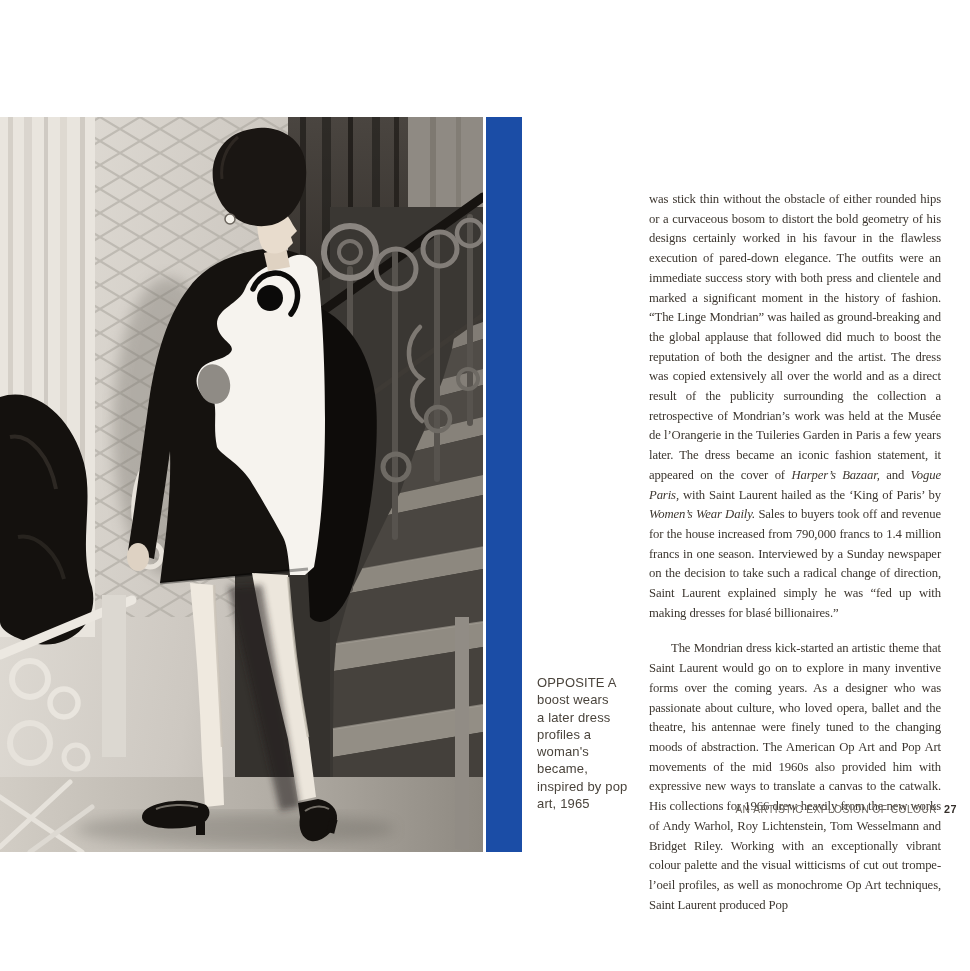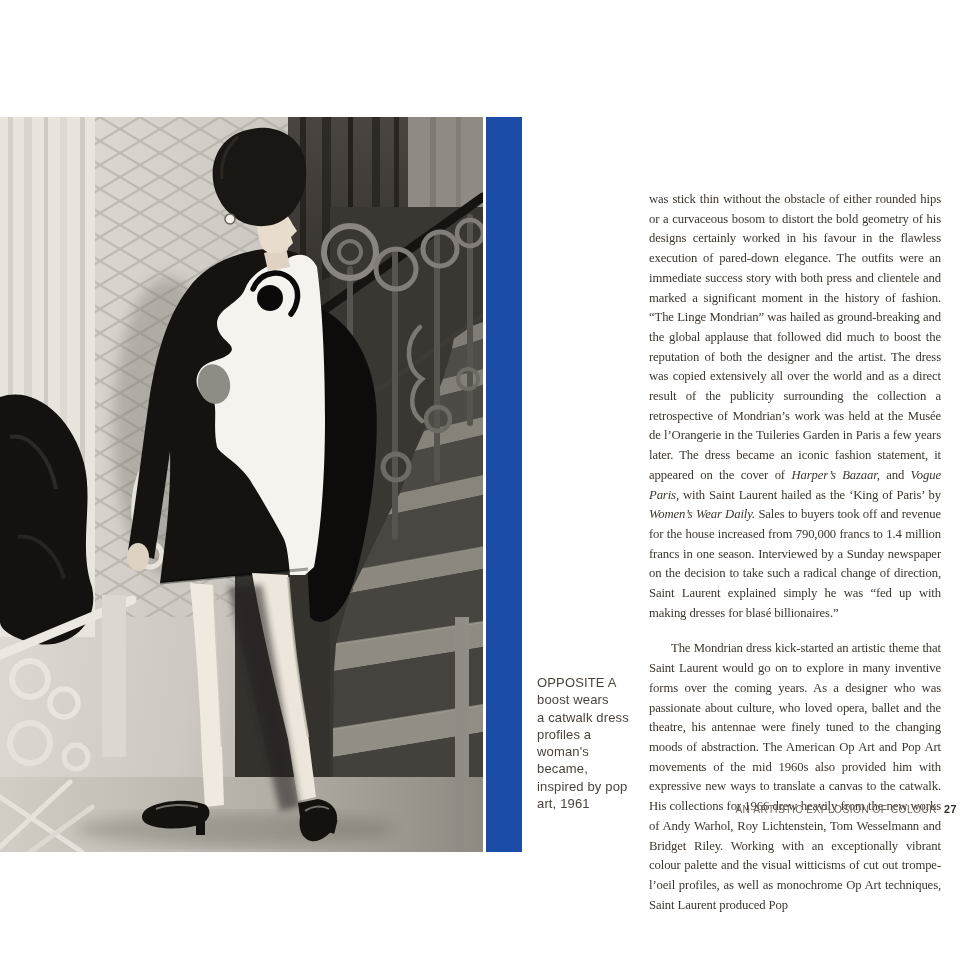--- a/index.html
+++ b/index.html
@@ -206,25 +206,25 @@
       <path d="M305,694 C312,689 322,688 329,692" stroke="#8d8880" stroke-width="2" fill="none" opacity=".8"></path>
     </g>
   </svg>
 </div>
 
 <div class="stripe" style="background: rgb(27, 77, 166);"></div>
 
 <div class="caption">
     <div>OPPOSITE A</div>
     <div>boost wears</div>
-    <div>a catwalk dress</div>
+    <div>a later dress</div>
     <div>profiles a</div>
     <div>woman's became,</div>
     <div>inspired by pop</div>
-    <div>art, 1961</div>
+    <div>art, 1965</div>
   </div>
 
 <div class="textcol">
     <p class="para"><span>was stick thin without the obstacle of either rounded hips or a curvaceous bosom to distort the bold geometry of his designs certainly worked in his favour in the flawless execution of pared-down elegance. The outfits were an immediate success story with both press and clientele and marked a significant moment in the history of fashion. “The Linge Mondrian” was hailed as ground-breaking and the global applause that followed did much to boost the reputation of both the designer and the artist. The dress was copied extensively all over the world and as a direct result of the publicity surrounding the collection a retrospective of Mondrian’s work was held at the Musée de l’Orangerie in the Tuileries Garden in Paris a few years later. The dress became an iconic fashion statement, it appeared on the cover of </span><i>Harper’s Bazaar,</i><span> and </span><i>Vogue Paris,</i><span> with Saint Laurent hailed as the ‘King of Paris’ by </span><i>Women’s Wear Daily.</i><span> Sales to buyers took off and revenue for the house increased from 790,000 francs to 1.4 million francs in one season. Interviewed by a Sunday newspaper on the decision to take such a radical change of direction, Saint Laurent explained simply he was “fed up with making dresses for blasé billionaires.”</span></p>
     <p class="para indent"><span>The Mondrian dress kick-started an artistic theme that Saint Laurent would go on to explore in many inventive forms over the coming years. As a designer who was passionate about culture, who loved opera, ballet and the theatre, his antennae were finely tuned to the changing moods of abstraction. The American Op Art and Pop Art movements of the mid 1960s also provided him with expressive new ways to translate a canvas to the catwalk. His collections for 1966 drew heavily from the new works of Andy Warhol, Roy Lichtenstein, Tom Wesselmann and Bridget Riley. Working with an exceptionally vibrant colour palette and the visual witticisms of cut out trompe-l’oeil profiles, as well as monochrome Op Art techniques, Saint Laurent produced Pop</span></p>
   </div>
 
 <div class="footer">
   <span>AN ARTISTIC EXPLOSION OF COLOUR</span><span class="pagenum">27</span>
 </div>

